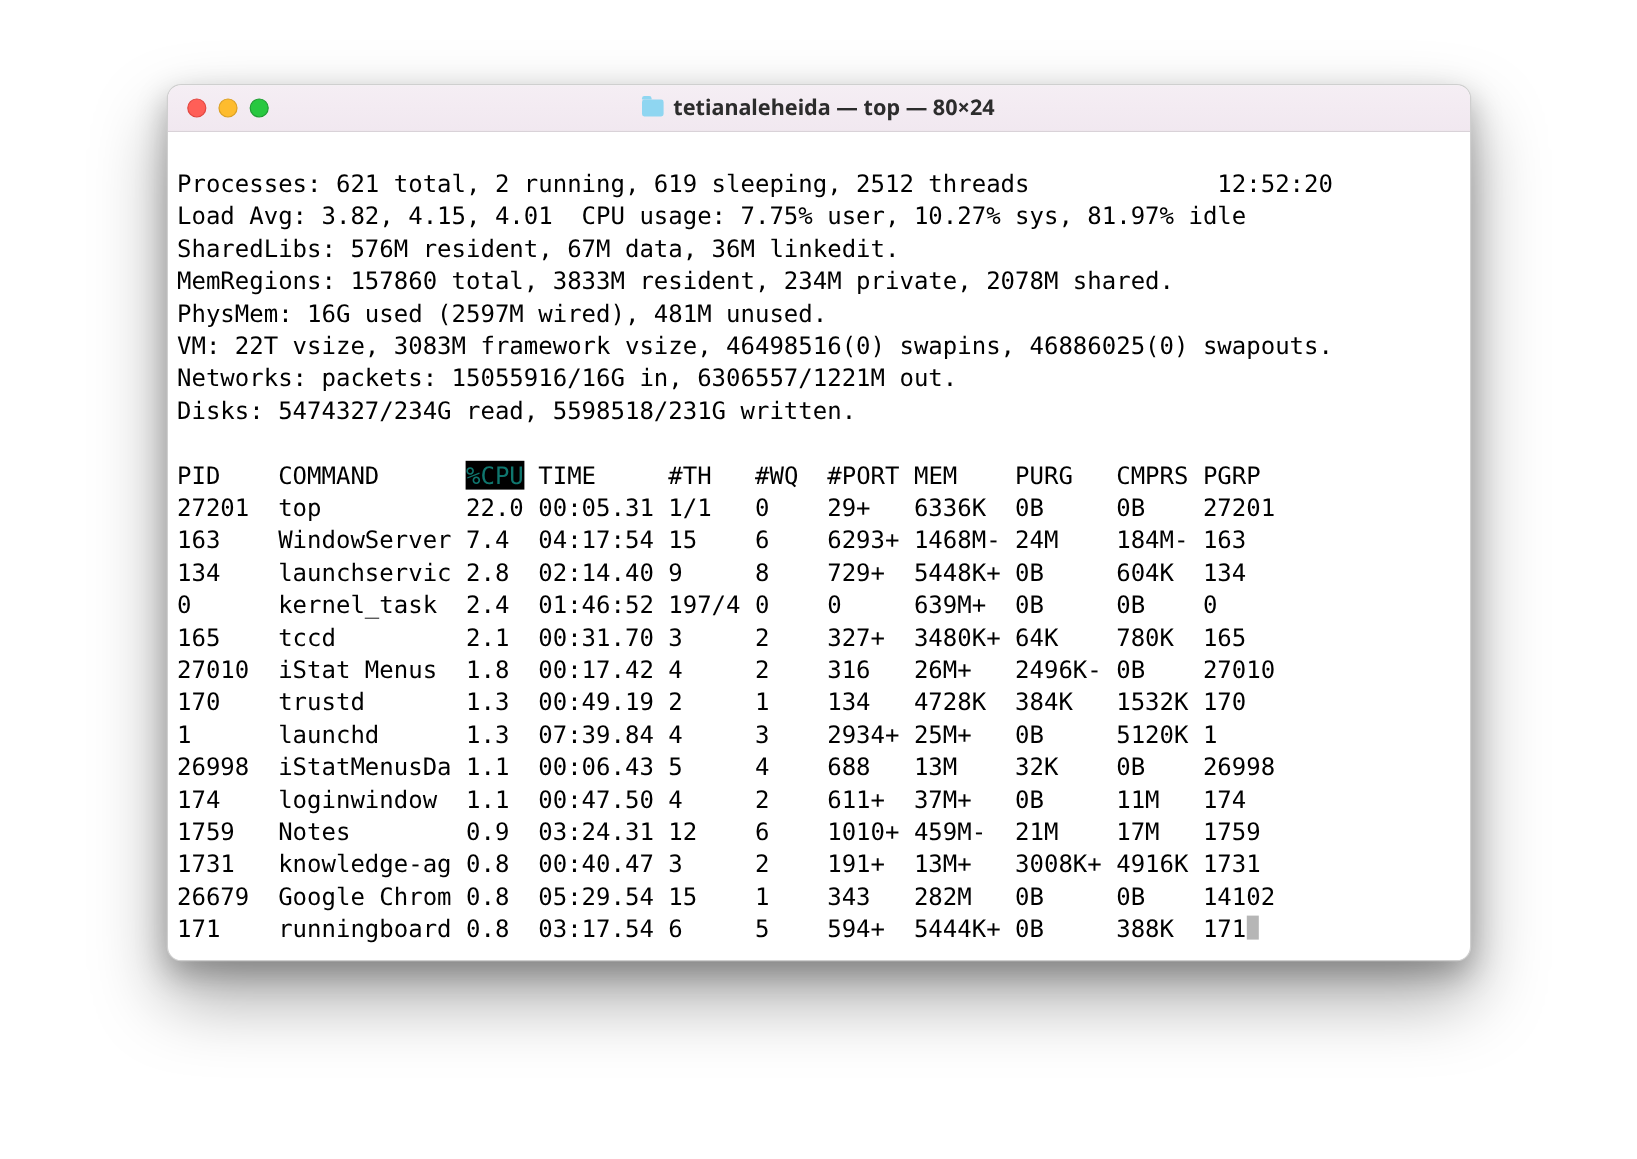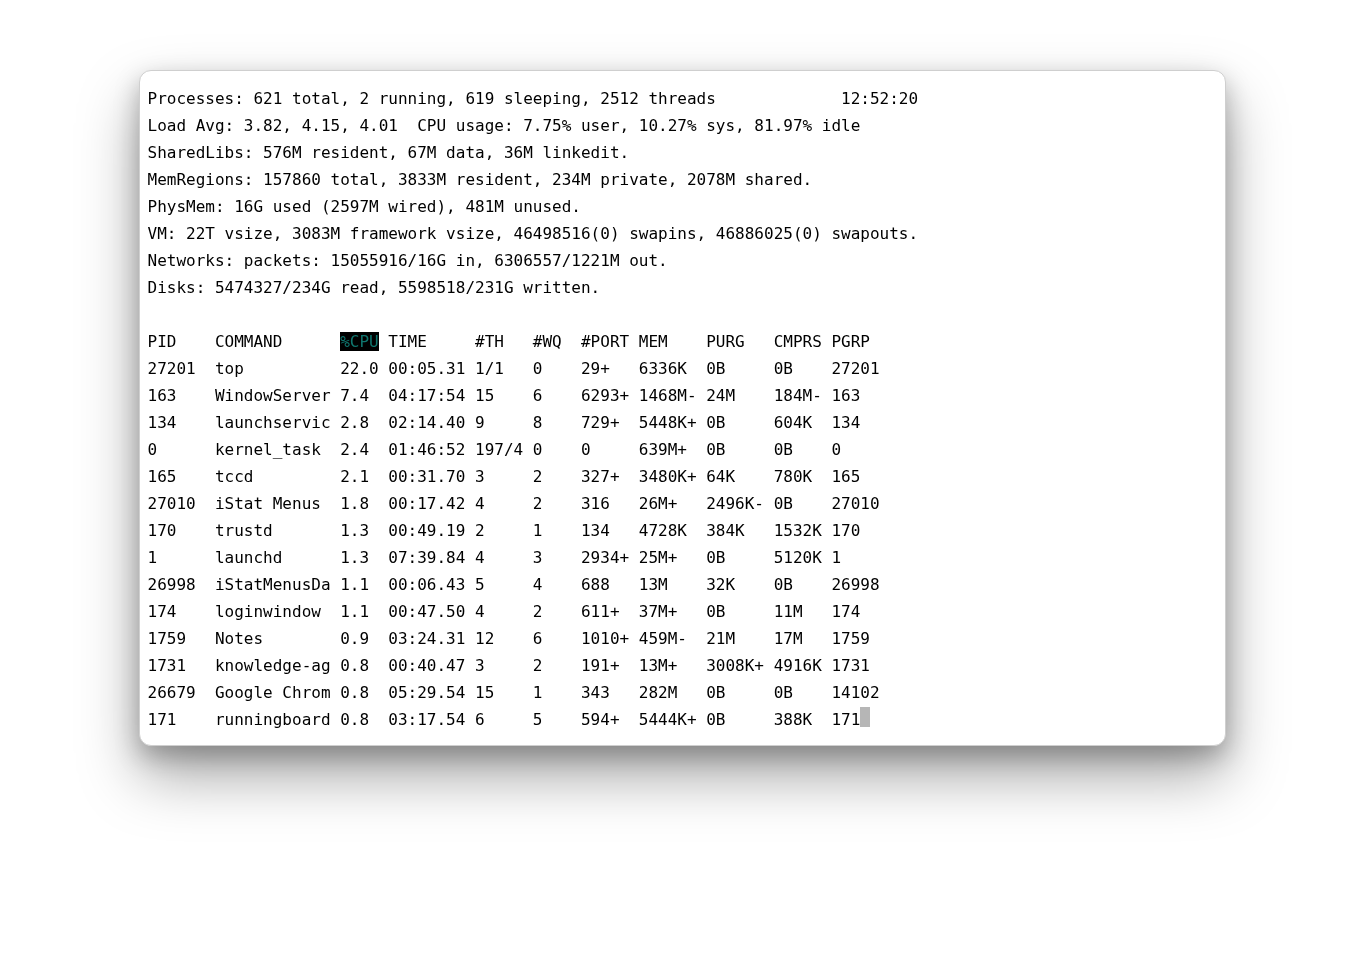--- a/index.html
+++ b/index.html
@@ -71,22 +71,22 @@
   }
   .folder-icon::before {
     content: "";
     position: absolute;
     top: -3px; left: 0;
     width: 8px; height: 3px;
     background: #8fd6f1;
     border-radius: 2px 2px 0 0;
   }
   .term {
-    padding: 14px 8px 12px 8px;
-    font-size: 16px;
+    padding: 30px 8px 12px 8px;
+    font-size: 20px;
     line-height: 27px;
     color: #000;
     white-space: pre;
     letter-spacing: 0;
   }
   .hl {
     background: #000;
     color: #0f766e;
   }
   .cursor {
@@ -96,20 +96,31 @@
     background: #b6b6b6;
     vertical-align: -2px;
   }
 </style>
 </head>
 <body>
 
 <div class="stage">
   <div class="window">
 
+    <div class="titlebar">
+      <div class="traffic-lights">
+        <div class="dot red"></div>
+        <div class="dot yellow"></div>
+        <div class="dot green"></div>
+      </div>
+      <div class="title-center">
+        <span class="folder-icon"></span>
+        <span>tetianaleheida — top — 80×24</span>
+      </div>
+    </div>
 
     <div class="term" id="term">Processes: 621 total, 2 running, 619 sleeping, 2512 threads             12:52:20
 Load Avg: 3.82, 4.15, 4.01  CPU usage: 7.75% user, 10.27% sys, 81.97% idle
 SharedLibs: 576M resident, 67M data, 36M linkedit.
 MemRegions: 157860 total, 3833M resident, 234M private, 2078M shared.
 PhysMem: 16G used (2597M wired), 481M unused.
 VM: 22T vsize, 3083M framework vsize, 46498516(0) swapins, 46886025(0) swapouts.
 Networks: packets: 15055916/16G in, 6306557/1221M out.
 Disks: 5474327/234G read, 5598518/231G written.
 

